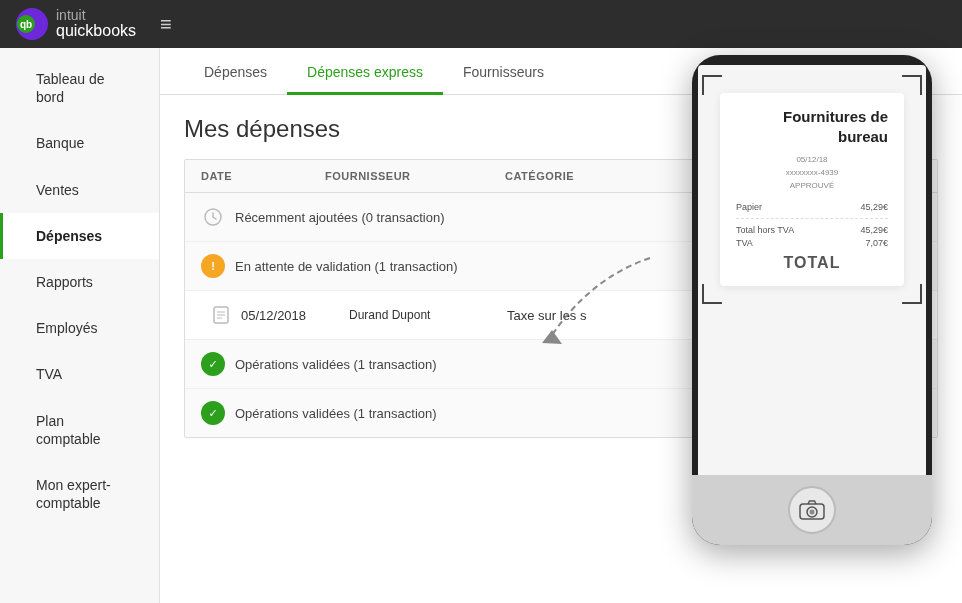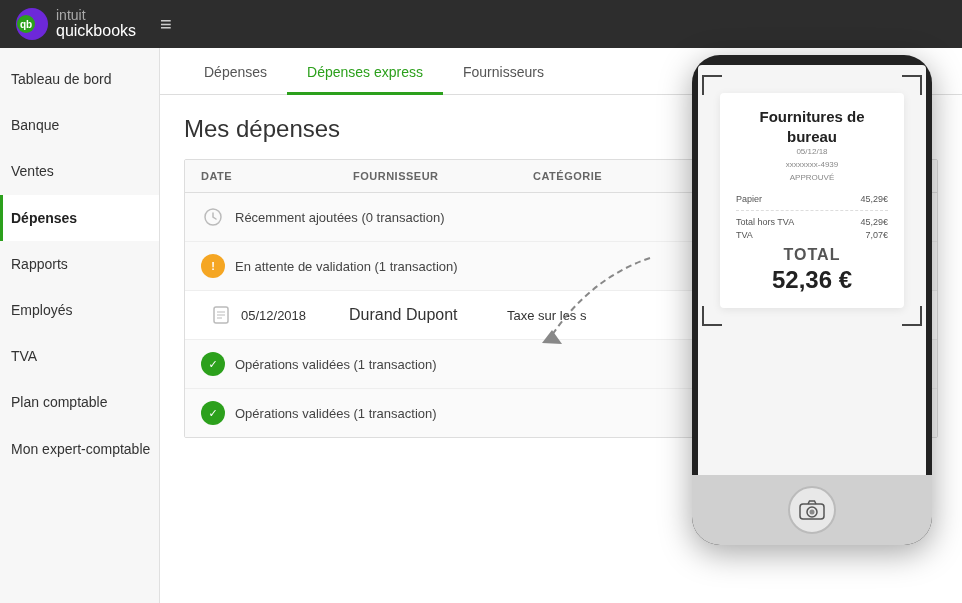--- a/index.html
+++ b/index.html
@@ -48,21 +48,21 @@
 
     
     .sidebar {
       width: 160px;
       background: #f7f7f7;
       border-right: 1px solid #e0e0e0;
       padding-top: 8px;
       flex-shrink: 0;
     }
     .sidebar-item {
-      padding: 14px 8px;
+      padding: 14px 33px;
       font-size: 14px;
       color: #333;
       cursor: pointer;
       border-left: 3px solid transparent;
       line-height: 1.3;
     }
     .sidebar-item.active {
       border-left: 3px solid #2ca01c;
       font-weight: 600;
       color: #222;
@@ -121,21 +121,21 @@
       padding: 10px 16px;
       gap: 0;
     }
     .col-header {
       font-size: 11px;
       font-weight: 600;
       color: #666;
       letter-spacing: 0.5px;
       text-transform: uppercase;
     }
-    .col-date { width: 152px; }
+    .col-date { width: 124px; }
     .col-supplier { width: 180px; }
     .col-category { flex: 1; }
 
     
     .table-row {
       display: flex;
       align-items: center;
       padding: 12px 16px;
       border-bottom: 1px solid #eee;
       gap: 8px;
@@ -160,21 +160,21 @@
       border-radius: 50%;
       font-size: 12px;
     }
     .row-icon.gray { color: #aaa; font-size: 16px; }
     .row-icon.orange { background: #f5a623; color: white; font-size: 11px; font-weight: bold; }
     .row-icon.green { background: #2ca01c; color: white; font-size: 11px; }
     .row-icon.doc { color: #bbb; font-size: 16px; }
 
     .row-label { font-size: 13px; color: #444; }
     .row-date { width: 100px; color: #333; font-size: 13px; }
-    .row-supplier { width: 150px; color: #333; font-size: 16px; }
+    .row-supplier { width: 150px; color: #333; font-size: 12px; }
     .row-category { flex: 1; color: #333; font-size: 13px; overflow: hidden; white-space: nowrap; text-overflow: ellipsis; }
 
     
     .phone-mockup {
       position: absolute;
       right: 30px;
       top: 55px;
       width: 240px;
       height: 490px;
       background: #222;
@@ -204,21 +204,22 @@
       border-radius: 4px;
       padding: 14px 16px;
       box-shadow: 0 2px 8px rgba(0,0,0,0.08);
       position: relative;
     }
 
     .receipt-title {
       font-size: 15px;
       font-weight: bold;
       color: #222;
-      text-align: center;
+      text-align: right;
+      margin-bottom: 8px;
       line-height: 1.3;
     }
     .receipt-meta {
       font-size: 8px;
       color: #888;
       text-align: center;
       margin-bottom: 10px;
       line-height: 1.6;
     }
     .receipt-line {
@@ -420,21 +421,20 @@
         <div class="receipt-divider"></div>
         <div class="receipt-line">
           <span>Total hors TVA</span>
           <span>45,29€</span>
         </div>
         <div class="receipt-line">
           <span>TVA</span>
           <span>7,07€</span>
         </div>
         <div class="receipt-total-label">TOTAL</div>
-        <div class="receipt-total-amount">52,36 €</div>
       </div>
 
       <div style="position:absolute; bottom:-6px; left:-6px; width:20px; height:20px; border-bottom: 2.5px solid #444; border-left: 2.5px solid #444;"></div>
 
       <div style="position:absolute; bottom:-6px; right:-6px; width:20px; height:20px; border-bottom: 2.5px solid #444; border-right: 2.5px solid #444;"></div>
     </div>
 
   </div>
 
   <div class="phone-bottom">

